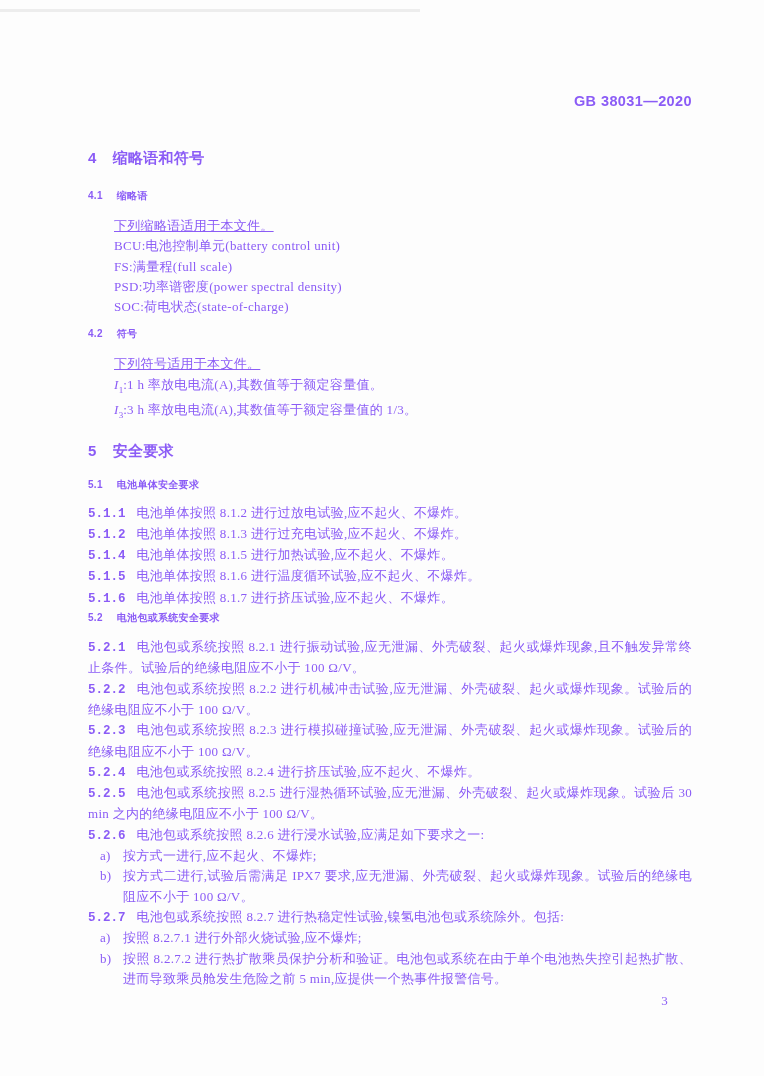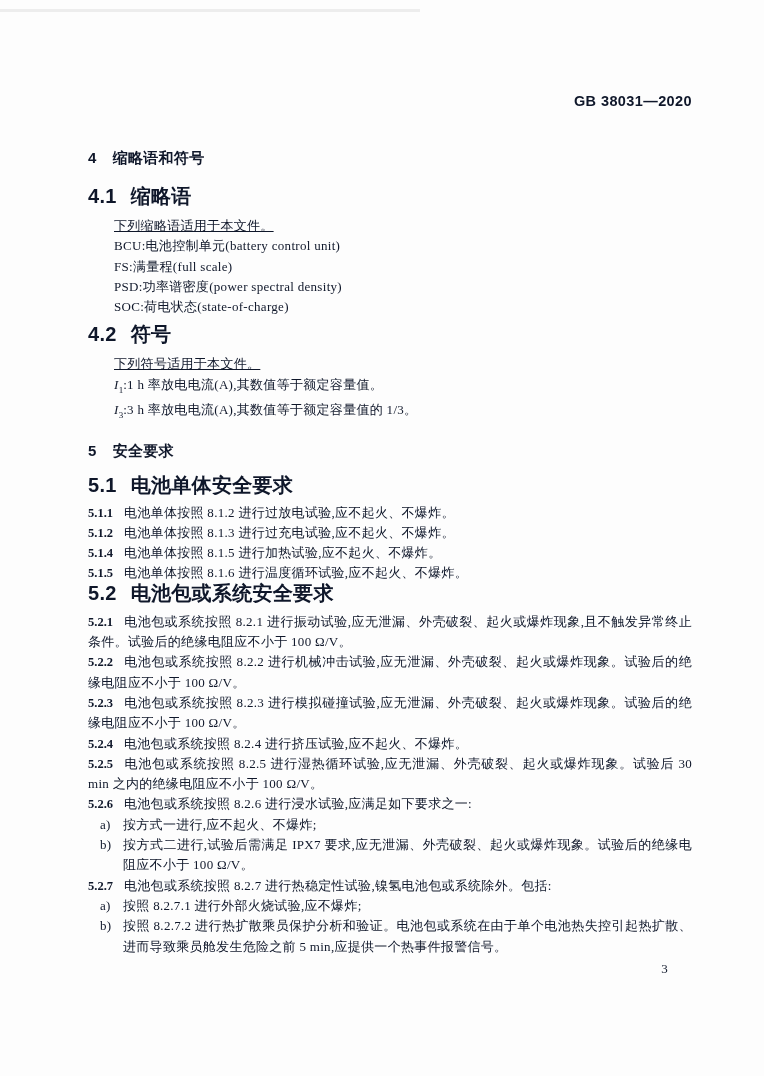--- a/index.html
+++ b/index.html
@@ -8,21 +8,21 @@
     width: 764px;
     height: 1076px;
     box-sizing: border-box;
     padding: 0 72px 0 88px;
     background: #fdfdfd;
     overflow: hidden;
     font-family: "Liberation Serif", "DejaVu Serif", serif;
     font-size: 13px;
     line-height: 20.3px;
     letter-spacing: 0.3px;
-    color: #0f172a;
+    color: #8b5cf6;
   }
   .scan-artifact {
     position: absolute;
     top: 9px; left: 0;
     width: 420px; height: 3px;
     background: #e3e3e3;
     opacity: 0.6;
   }
   .doc-header {
     padding-top: 93px;
@@ -34,38 +34,38 @@
     letter-spacing: 0.4px;
   }
   .h-top, .h-sub {
     display: flex;
     font-family: "Liberation Sans", "DejaVu Sans", sans-serif;
     font-weight: bold;
     line-height: 18px;
     margin: 0;
   }
   .h-top { font-size: 15px; }
-  .h-sub { font-size: 20px; }
+  .h-sub { font-size: 10px; }
   .h-num { flex: 0 0 auto; margin-right: 16px; }
   .h-sub .h-num { margin-right: 14px; }
   #h-sec4 { margin-top: 39px; }
   #h-sec41 { margin-top: 20px; }
   #h-sec42 { margin-top: 8px; }
   #h-sec5 { margin-top: 17px; }
   #h-sec51 { margin-top: 16px; }
   #h-sec52 { }
   p { margin: 0; }
   .para { text-align: justify; }
   .indent { padding-left: 26px; }
   .mt-intro { margin-top: 11px; text-decoration: underline; }
   .mt-clauses { margin-top: 9px; }
   .mt-clauses52 { margin-top: 10px; }
   .clause { text-align: justify; }
   .cnum {
-    font-family: Liberation Serif, serif;
+    font-family: Liberation Mono, monospace;
     font-weight: bold;
     font-size: 12.5px;
     margin-right: 11px;
     letter-spacing: 0;
   }
   .li { display: flex; padding-left: 12px; }
   .li-label { flex: 0 0 23px; }
   .li-text { flex: 1; text-align: justify; }
   .sym-i { font-style: italic; }
   sub.sym-sub { font-size: 9px; letter-spacing: 0; }
@@ -117,20 +117,21 @@
   <h2 class="h-sub" id="h-sec51">
     <span class="h-num">5.1</span>
     <span>电池单体安全要求</span>
   </h2>
 
   <div class="mt-clauses">
     <p class="clause"><span class="cnum">5.1.1</span><span>电池单体按照 8.1.2 进行过放电试验,应不起火、不爆炸。</span></p>
     <p class="clause"><span class="cnum">5.1.2</span><span>电池单体按照 8.1.3 进行过充电试验,应不起火、不爆炸。</span></p>
     <p class="clause"><span class="cnum">5.1.4</span><span>电池单体按照 8.1.5 进行加热试验,应不起火、不爆炸。</span></p>
     <p class="clause"><span class="cnum">5.1.5</span><span>电池单体按照 8.1.6 进行温度循环试验,应不起火、不爆炸。</span></p>
+    <p class="clause"><span class="cnum">5.1.6</span><span>电池单体按照 8.1.7 进行挤压试验,应不起火、不爆炸。</span></p>
   </div>
 
   <h2 class="h-sub" id="h-sec52">
     <span class="h-num">5.2</span>
     <span>电池包或系统安全要求</span>
   </h2>
 
   <div class="mt-clauses52">
     <p class="clause"><span class="cnum">5.2.1</span><span>电池包或系统按照 8.2.1 进行振动试验,应无泄漏、外壳破裂、起火或爆炸现象,且不触发异常终止条件。试验后的绝缘电阻应不小于 100 Ω/V。</span></p>
     <p class="clause"><span class="cnum">5.2.2</span><span>电池包或系统按照 8.2.2 进行机械冲击试验,应无泄漏、外壳破裂、起火或爆炸现象。试验后的绝缘电阻应不小于 100 Ω/V。</span></p>

